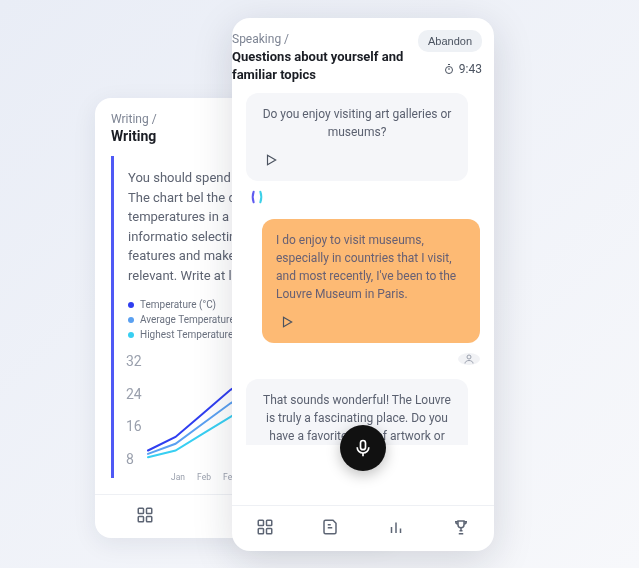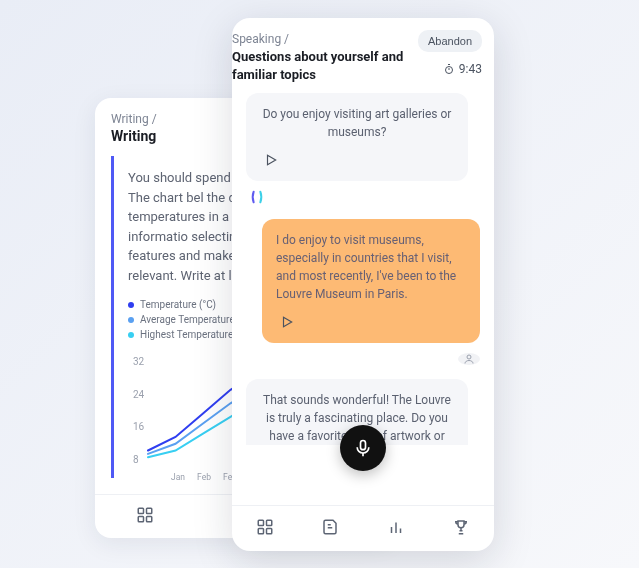--- a/index.html
+++ b/index.html
@@ -22,21 +22,21 @@
   .title { font-size: 14px; font-weight: 700; color: #1a1d24; margin-top: 2px; }
   .writing-body {
     margin-top: 12px; padding: 12px 10px 0 14px;
     border-left: 3px solid #4f59f5;
   }
   .prompt-text { font-size: 13px; line-height: 1.5; color: #5e6472; }
   .legend { margin-top: 14px; font-size: 10px; color: #6b7280; }
   .legend-row { display: flex; align-items: center; gap: 6px; margin-bottom: 4px; }
   .dot { width: 6px; height: 6px; border-radius: 50%; display: inline-block; }
   .chart-area { margin-top: 8px; position: relative; width: 140px; height: 130px; }
-  .y-tick { position: absolute; left: -2px; font-size: 10px; color: #9aa0ad; transform: translateY(-50%); margin-left: 7px; }
+  .y-tick { position: absolute; left: -2px; font-size: 14px; color: #9aa0ad; transform: translateY(-50%); }
   .x-tick { position: absolute; bottom: -4px; font-size: 8.5px; color: #9aa0ad; transform: translateX(-50%); margin-left: 28px; }
   .chart-svg { position: absolute; left: 16px; top: 4px; }
   .writing-nav {
     position: absolute; left: 0; right: 0; bottom: 0; height: 44px;
     display: flex; justify-content: space-around; align-items: center;
     border-top: 1px solid #eef0f4;
   }
   .nav-icon { color: #5d6574; }
   
   .speaking-card {

